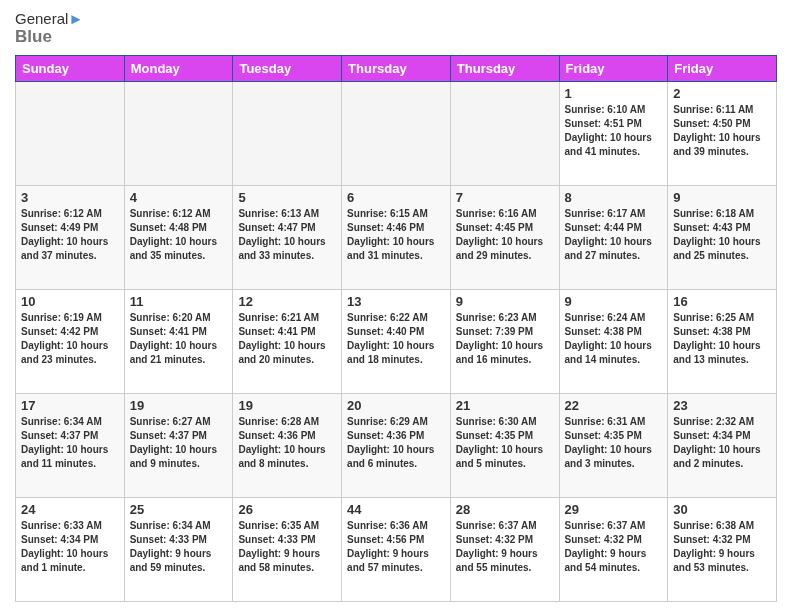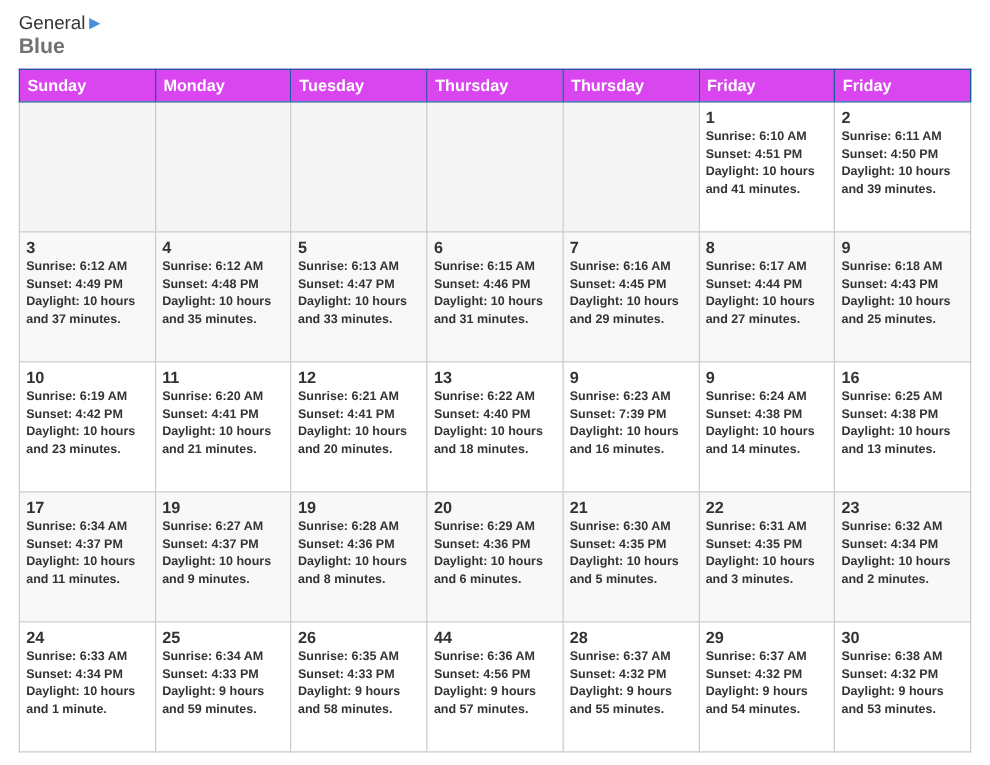--- a/index.html
+++ b/index.html
@@ -277,21 +277,21 @@
           </td>
           <td>
             <span class="day-num">22</span>
             <div class="day-info">Sunrise: 6:31 AM
 Sunset: 4:35 PM
 Daylight: 10 hours
 and 3 minutes.</div>
           </td>
           <td>
             <span class="day-num">23</span>
-            <div class="day-info">Sunrise: 6:32 AM
+            <div class="day-info">Sunrise: 2:32 AM
 Sunset: 4:34 PM
 Daylight: 10 hours
 and 2 minutes.</div>
           </td>
         </tr>
         <tr>
           <td>
             <span class="day-num">24</span>
             <div class="day-info">Sunrise: 6:33 AM
 Sunset: 4:34 PM

